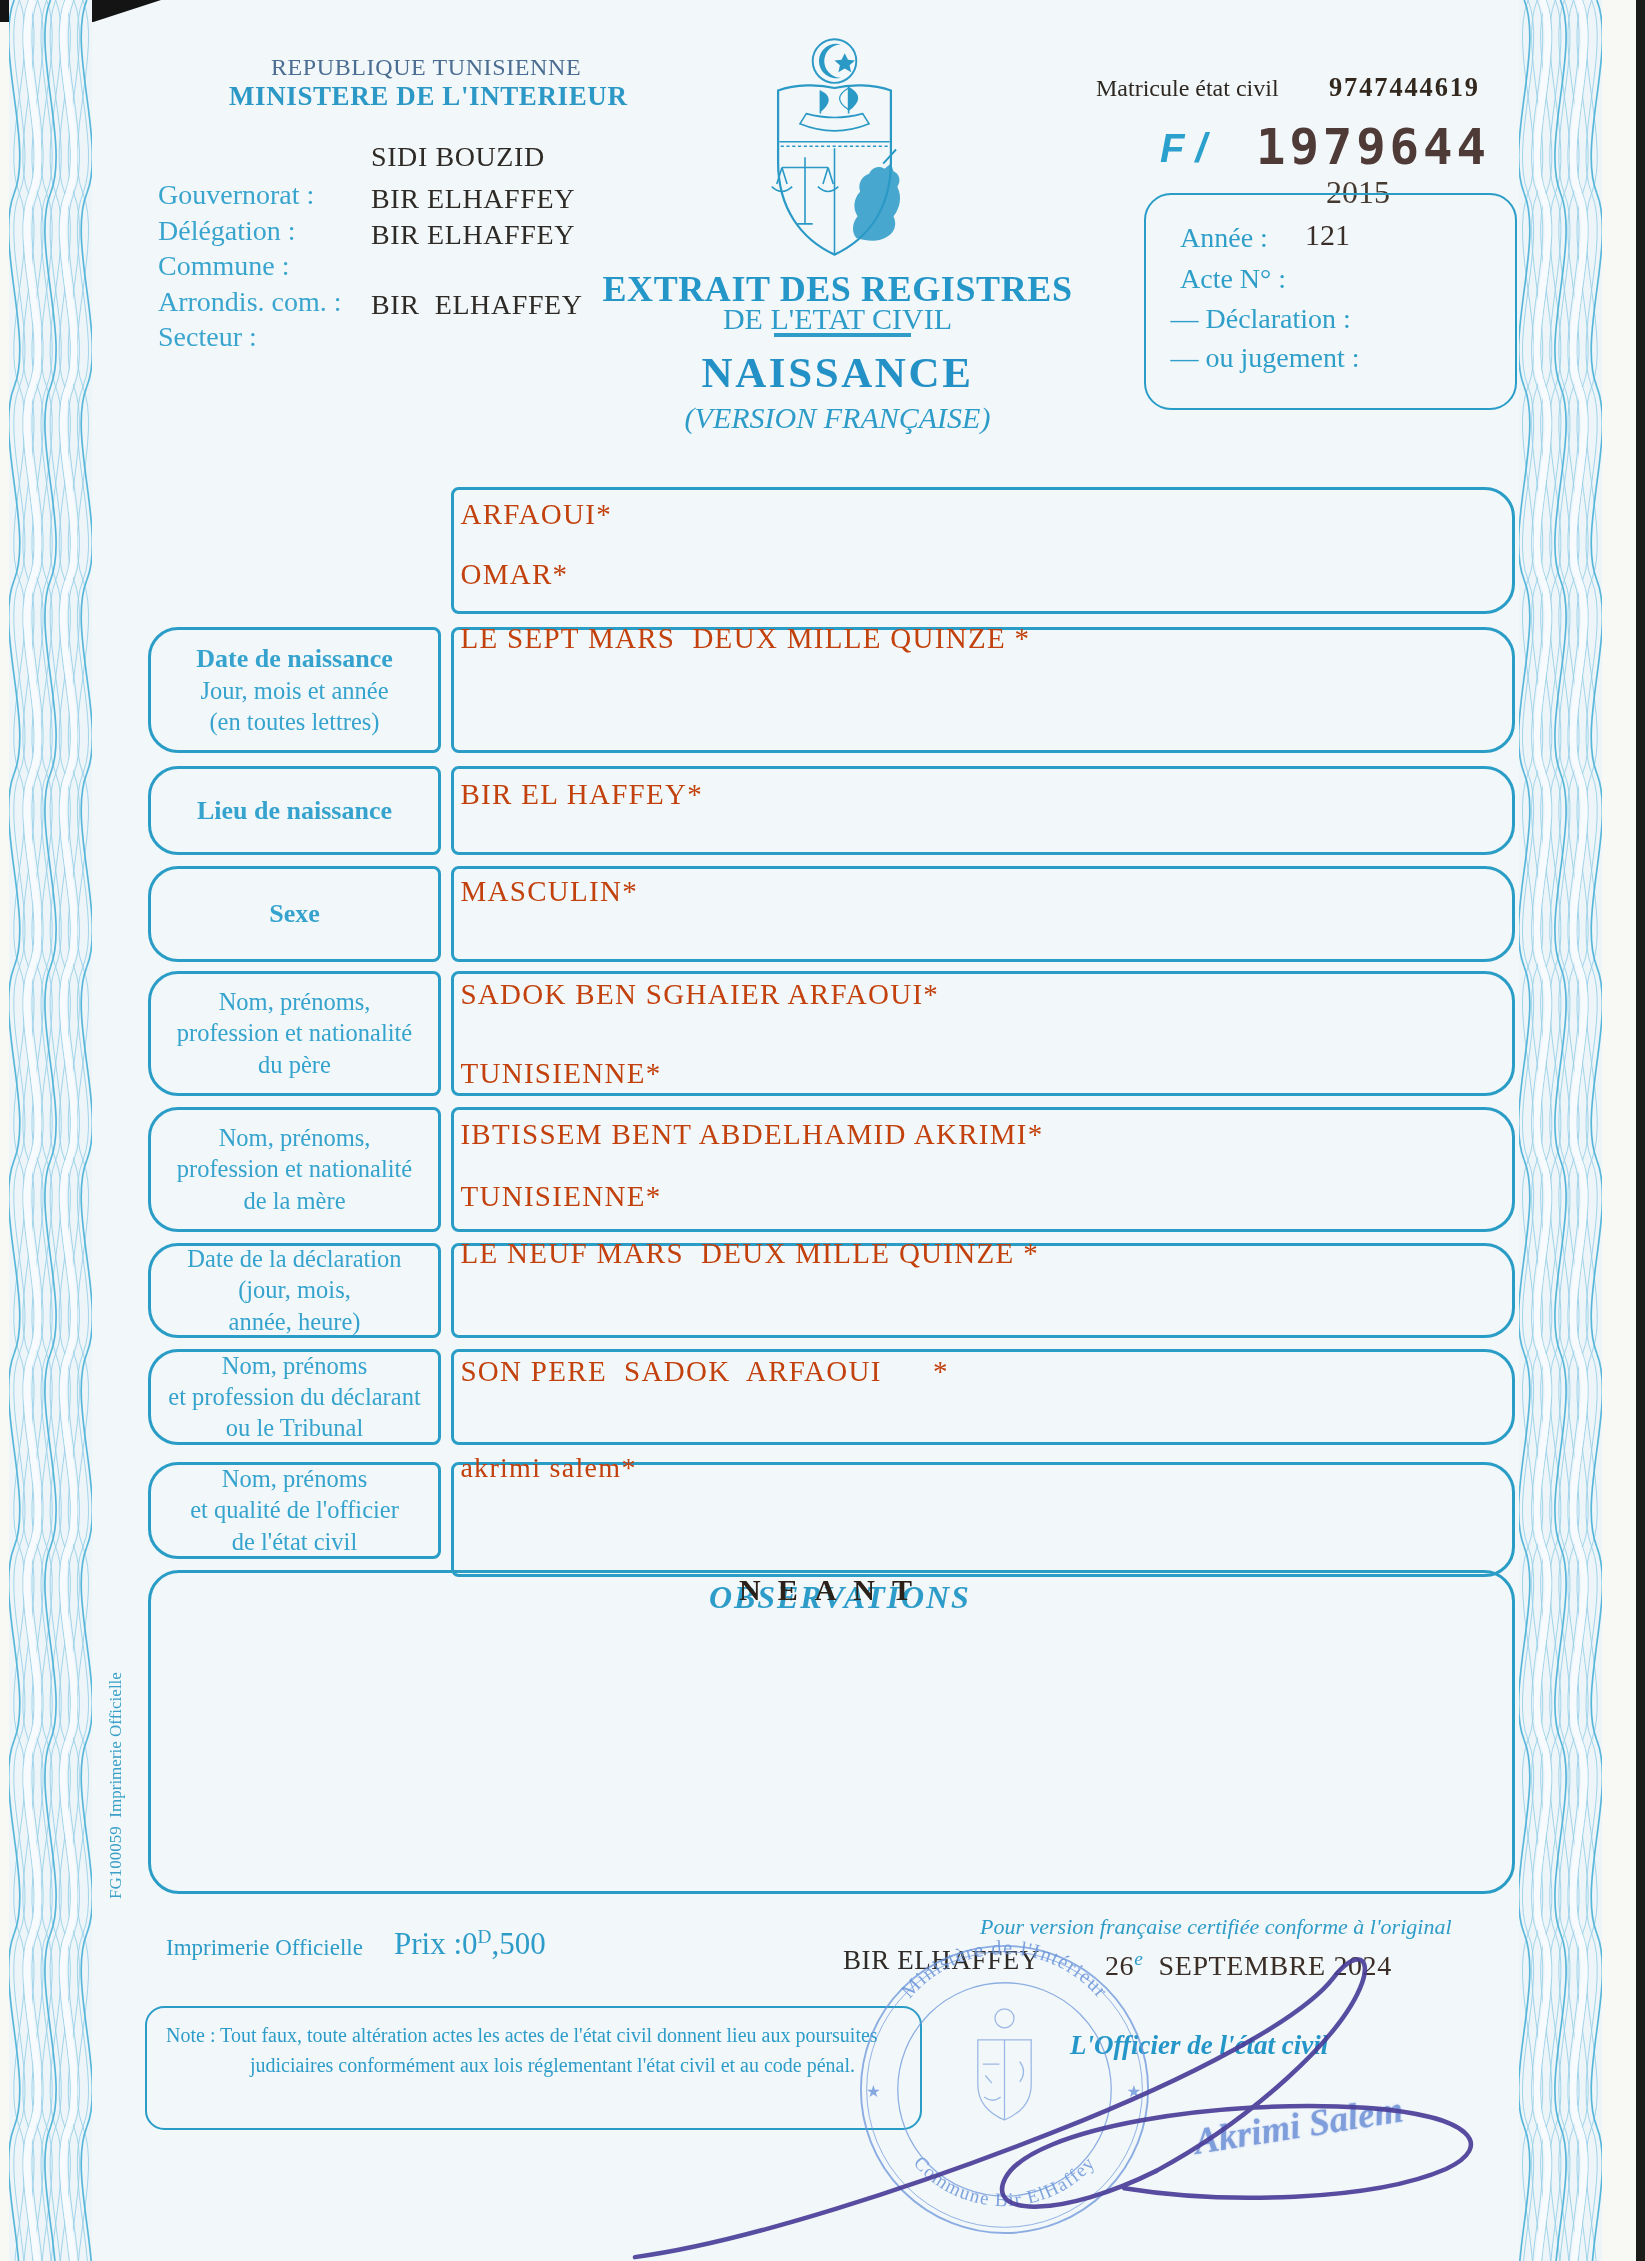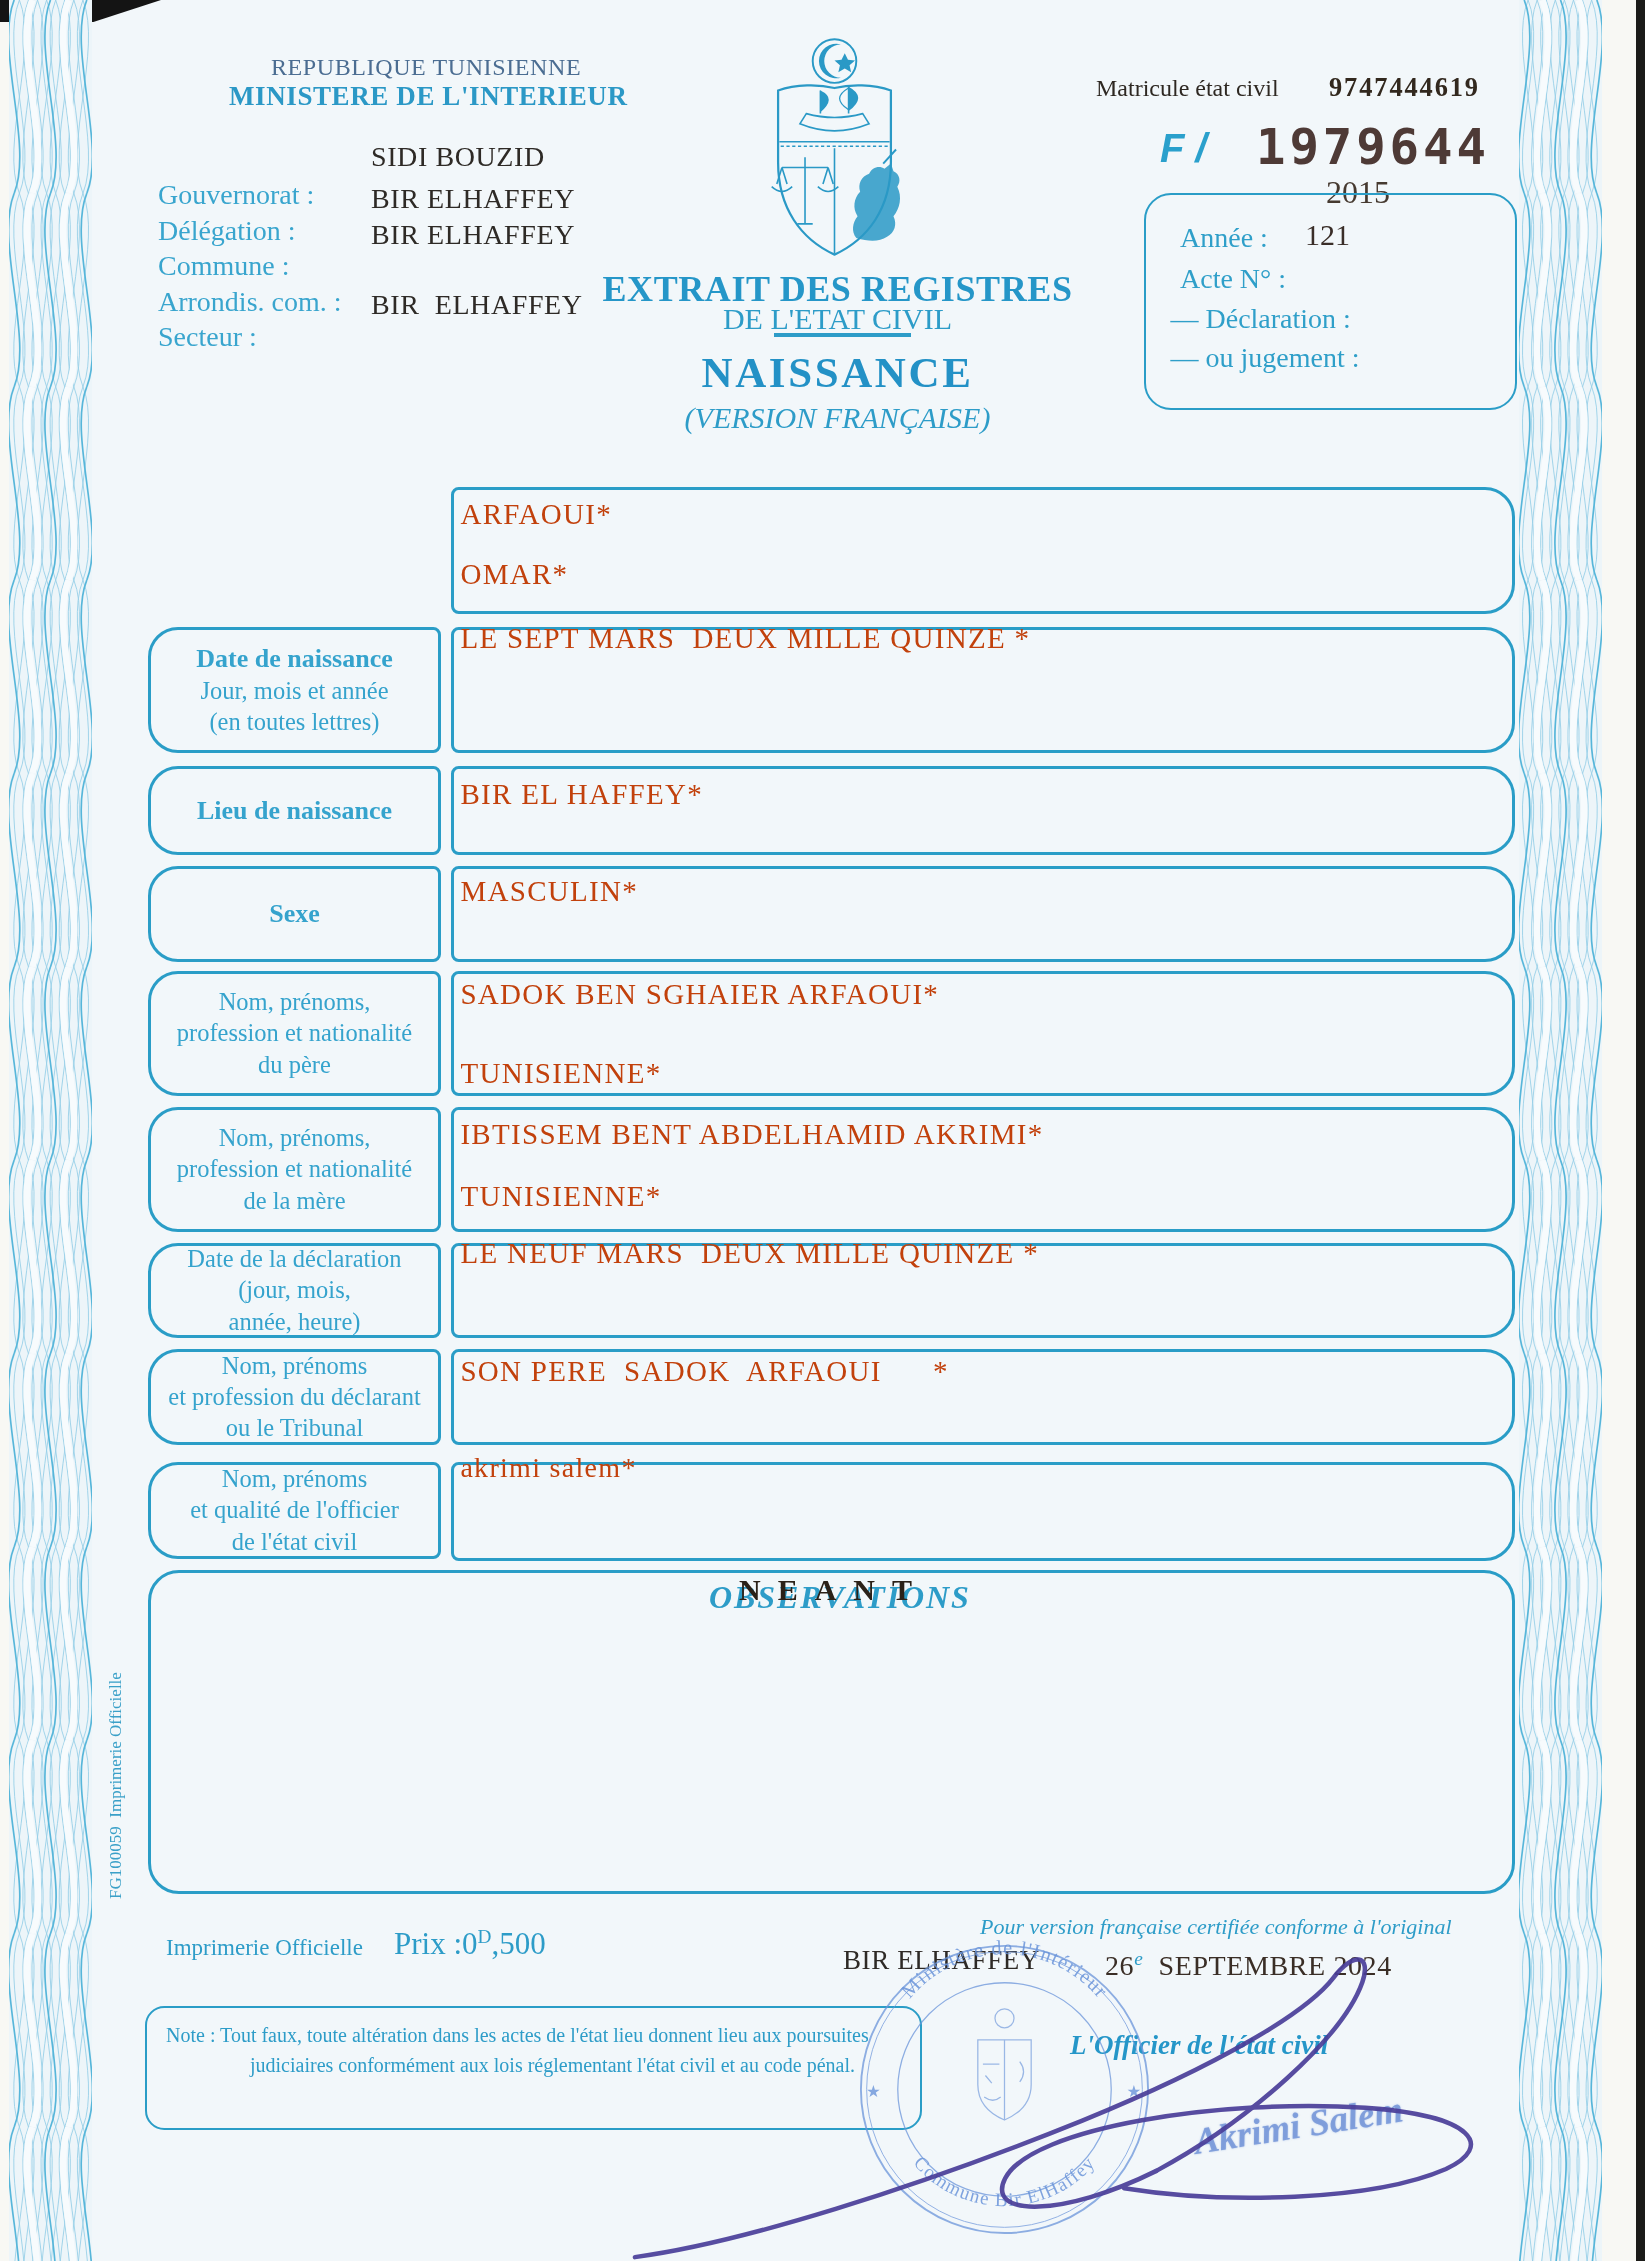--- a/index.html
+++ b/index.html
@@ -234,37 +234,37 @@
   </div>
   <div class="vbox" style="top:1349px;height:96px;">
     <span class="tv" style="top:2.6px;">SON PERE  SADOK  ARFAOUI      *</span>
   </div>
 
   <div class="lbox" style="top:1462px;height:97px;">
     <span class="lb">Nom, prénoms</span>
     <span class="lb">et qualité de l'officier</span>
     <span class="lb">de l'état civil</span>
   </div>
-  <div class="vbox" style="top:1462px;height:99px;">
+  <div class="vbox" style="top:1462px;height:115px;">
     <span class="tv" style="top:-13px;font-size:28px;">akrimi salem*</span>
   </div>
 
   <div class="obs-box"></div>
   <span class="t obs-title" style="left:709px;top:1579px;">OBSERVATIONS</span>
   <span class="t neant" style="left:739px;top:1573px;">NEANT</span>
   <span class="side-vert">FG100059  Imprimerie Officielle</span>
 
   <span class="t impr" style="left:166px;top:1935px;">Imprimerie Officielle</span>
   <span class="t prix" style="left:394px;top:1926px;"><span>Prix :0</span><sup>D</sup><span>,500</span></span>
   <span class="t certif" style="left:980px;top:1914px;">Pour version française certifiée conforme à l'original</span>
   <span class="t place" style="left:843px;top:1945px;">BIR ELHAFFEY</span>
   <span class="t fdate" style="left:1105px;top:1948px;"><span>26</span><sup>e</sup><span>  SEPTEMBRE 2024</span></span>
   <span class="t officer" style="left:1070px;top:2030px;">L'Officier de l'état civil</span>
   <div class="note-box">
-    <span class="note-text">Note : Tout faux, toute altération dans les actes de l'état lieu donnent lieu aux poursuites judiciaires conformément aux lois réglementant l'état civil et au code pénal.</span>
+    <span class="note-text">Note : Tout faux, toute altération actes les actes de l'état civil donnent lieu aux poursuites judiciaires conformément aux lois réglementant l'état civil et au code pénal.</span>
   </div>
 
   <svg class="stamp-svg" viewBox="0 0 480 510">
     <g stroke="#6b95da" fill="none" opacity="0.75">
       <circle cx="240" cy="240" r="226" stroke-width="3"></circle>
       <circle cx="240" cy="240" r="217" stroke-width="1.5"></circle>
       <circle cx="240" cy="240" r="168" stroke-width="2"></circle>
     </g>
     <defs>
       <path id="stArcTop" d="M 52 258 A 192 192 0 1 1 428 258"></path>

